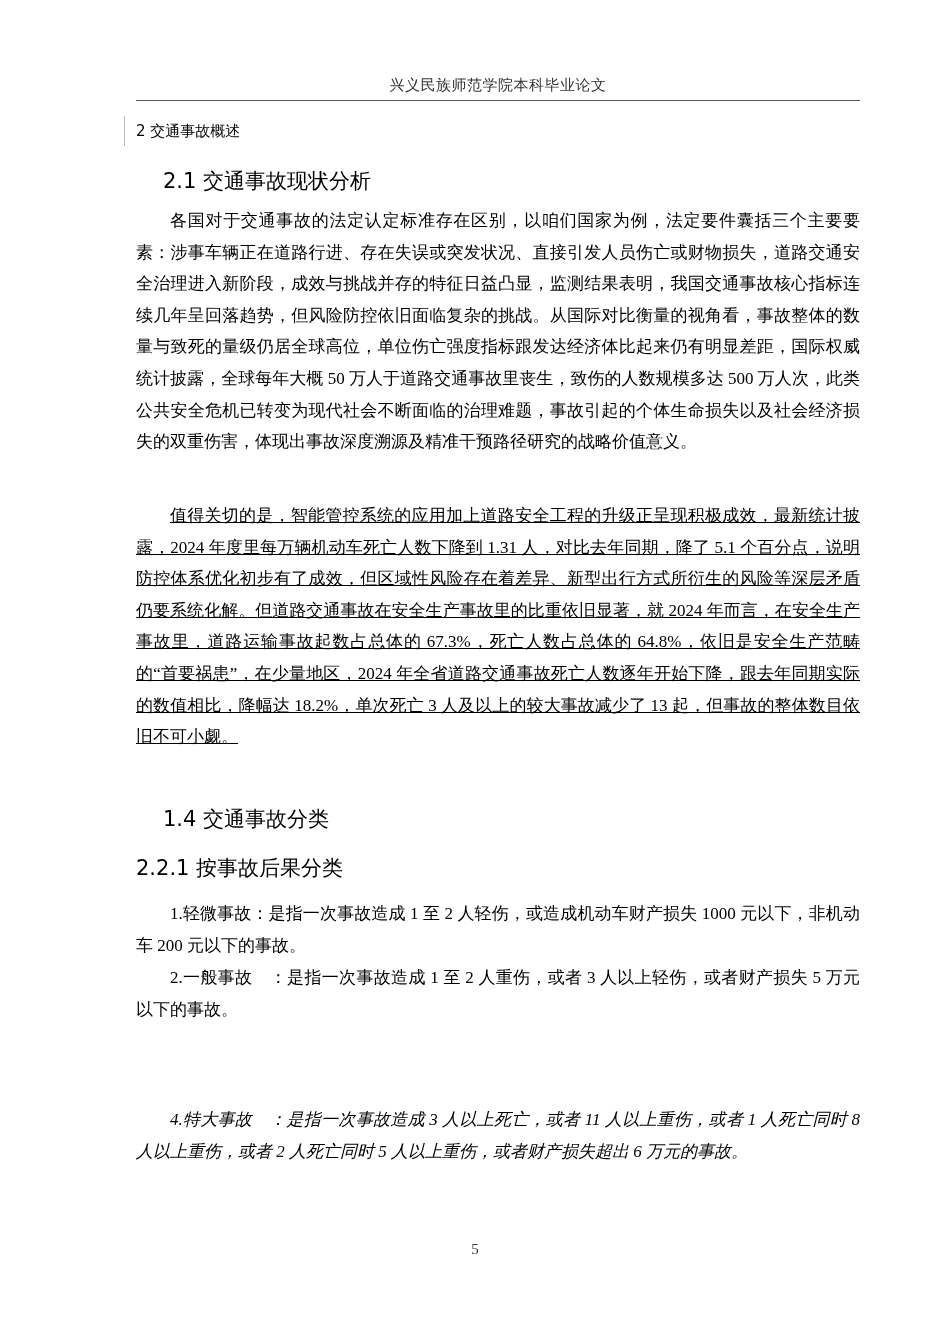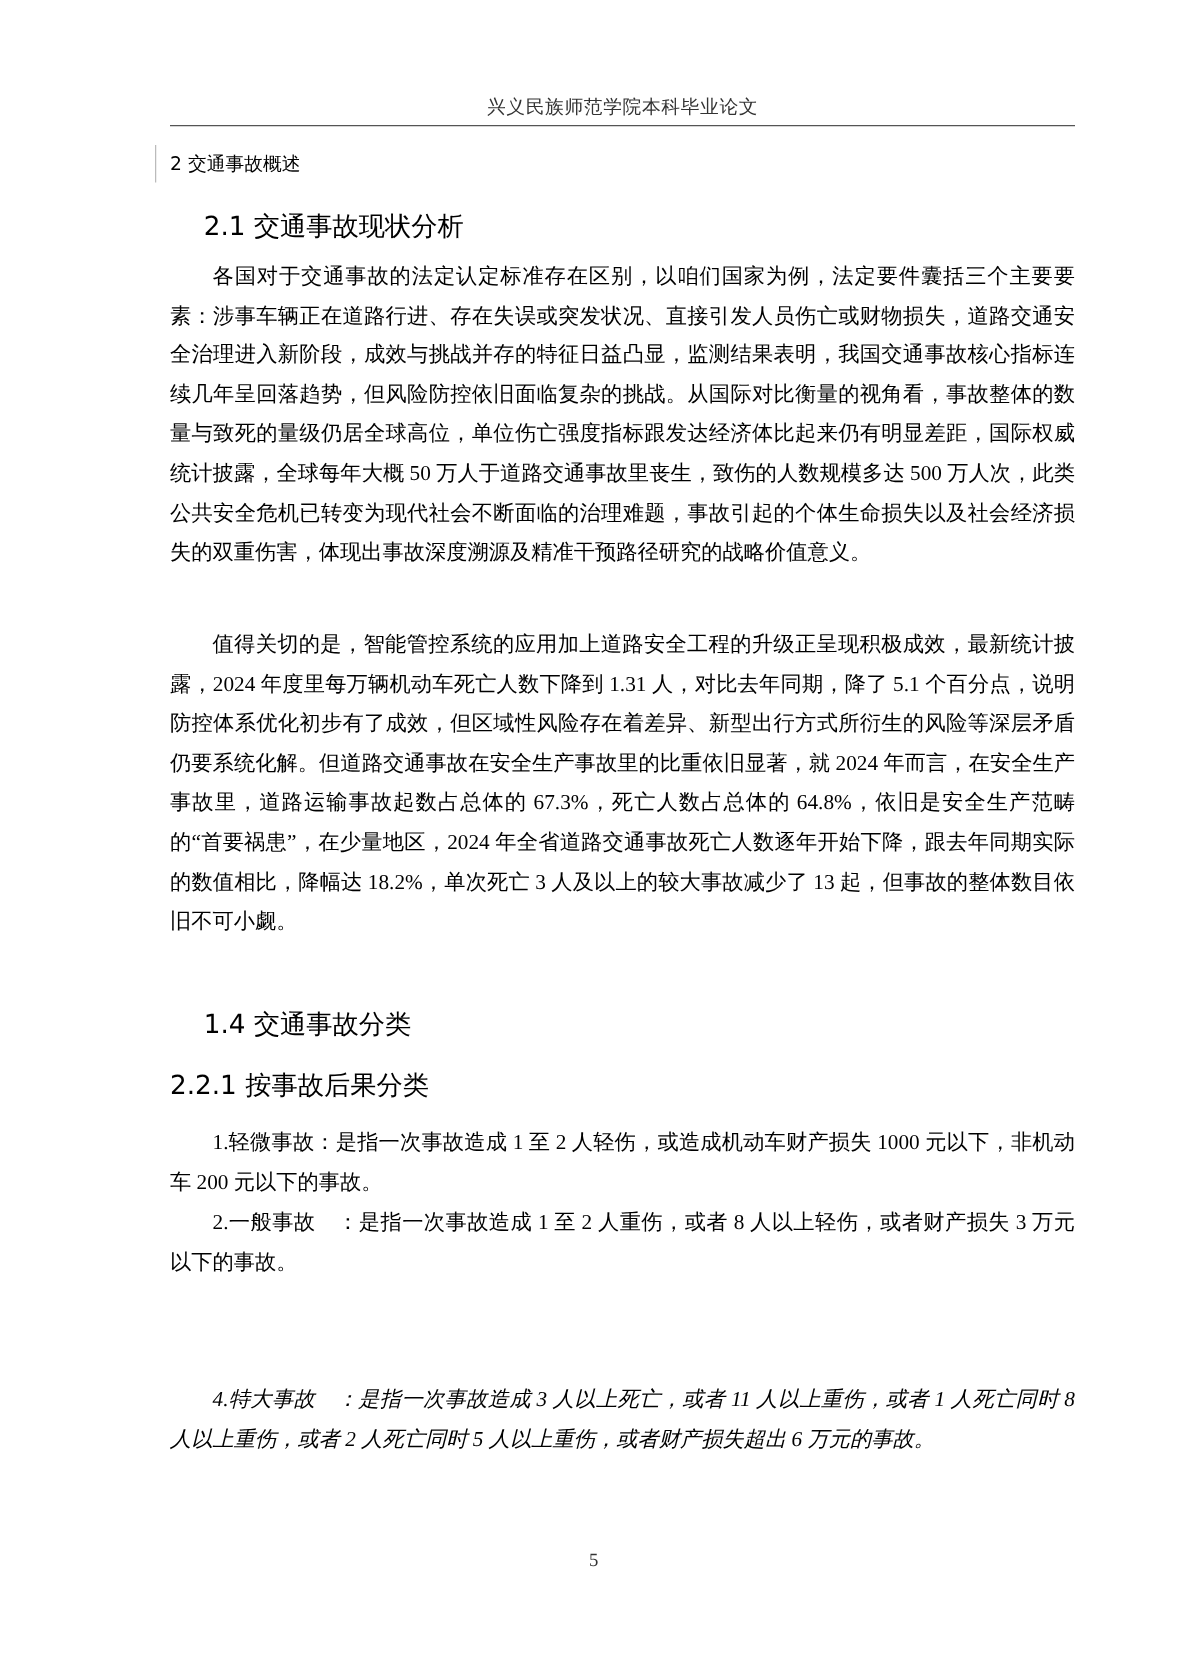--- a/index.html
+++ b/index.html
@@ -104,25 +104,25 @@
   <div class="header-rule"></div>
 
   <div class="boundary-mark"></div>
 
   <div class="h1">2  交通事故概述</div>
 
   <div class="h2" style="top:166px;">2.1  交通事故现状分析</div>
 
   <p class="para" style="top:205px;">各国对于交通事故的法定认定标准存在区别，以咱们国家为例，法定要件囊括三个主要要素：涉事车辆正在道路行进、存在失误或突发状况、直接引发人员伤亡或财物损失，道路交通安全治理进入新阶段，成效与挑战并存的特征日益凸显，监测结果表明，我国交通事故核心指标连续几年呈回落趋势，但风险防控依旧面临复杂的挑战。从国际对比衡量的视角看，事故整体的数量与致死的量级仍居全球高位，单位伤亡强度指标跟发达经济体比起来仍有明显差距，国际权威统计披露，全球每年大概 50 万人于道路交通事故里丧生，致伤的人数规模多达 500 万人次，此类公共安全危机已转变为现代社会不断面临的治理难题，事故引起的个体生命损失以及社会经济损失的双重伤害，体现出事故深度溯源及精准干预路径研究的战略价值意义。</p>
 
-  <p class="para" style="top:500px;">值得关切的是，智能管控系统的应用加上道路安全工程的升级正呈现积极成效，最新统计披露，2024 年度里每万辆机动车死亡人数下降到 1.31 人，对比去年同期，降了 5.1 个百分点，说明防控体系优化初步有了成效，但区域性风险存在着差异、新型出行方式所衍生的风险等深层矛盾仍要系统化解。但道路交通事故在安全生产事故里的比重依旧显著，就 2024 年而言，在安全生产事故里，道路运输事故起数占总体的 67.3%，死亡人数占总体的 64.8%，依旧是安全生产范畴的“首要祸患”，在少量地区，2024 年全省道路交通事故死亡人数逐年开始下降，跟去年同期实际的数值相比，降幅达 18.2%，单次死亡 3 人及以上的较大事故减少了 13 起，但事故的整体数目依旧不可小觑。</p>
+  <p class="para" style="top:500px;text-decoration:underline;">值得关切的是，智能管控系统的应用加上道路安全工程的升级正呈现积极成效，最新统计披露，2024 年度里每万辆机动车死亡人数下降到 1.31 人，对比去年同期，降了 5.1 个百分点，说明防控体系优化初步有了成效，但区域性风险存在着差异、新型出行方式所衍生的风险等深层矛盾仍要系统化解。但道路交通事故在安全生产事故里的比重依旧显著，就 2024 年而言，在安全生产事故里，道路运输事故起数占总体的 67.3%，死亡人数占总体的 64.8%，依旧是安全生产范畴的“首要祸患”，在少量地区，2024 年全省道路交通事故死亡人数逐年开始下降，跟去年同期实际的数值相比，降幅达 18.2%，单次死亡 3 人及以上的较大事故减少了 13 起，但事故的整体数目依旧不可小觑。</p>
 
   <div class="h2" style="top:804px;">1.4  交通事故分类</div>
 
   <div class="h3" style="top:854px;">2.2.1  按事故后果分类</div>
 
   <p class="para tight" style="top:898px;">1.轻微事故：是指一次事故造成 1 至 2 人轻伤，或造成机动车财产损失 1000 元以下，非机动车 200 元以下的事故。</p>
-  <p class="para tight" style="top:962px;">2.一般事故　：是指一次事故造成 1 至 2 人重伤，或者 8 人以上轻伤，或者财产损失 3 万元以下的事故。</p>
+  <p class="para tight" style="top:962px;">2.一般事故　：是指一次事故造成 1 至 2 人重伤，或者 3 人以上轻伤，或者财产损失 5 万元以下的事故。</p>
   <p class="para tight" style="top:1104px;font-style:italic;">4.特大事故　：是指一次事故造成 3 人以上死亡，或者 11 人以上重伤，或者 1 人死亡同时 8 人以上重伤，或者 2 人死亡同时 5 人以上重伤，或者财产损失超出 6 万元的事故。</p>
 
   <div class="page-number">5</div>
 
 </div>
 
 </body></html>

